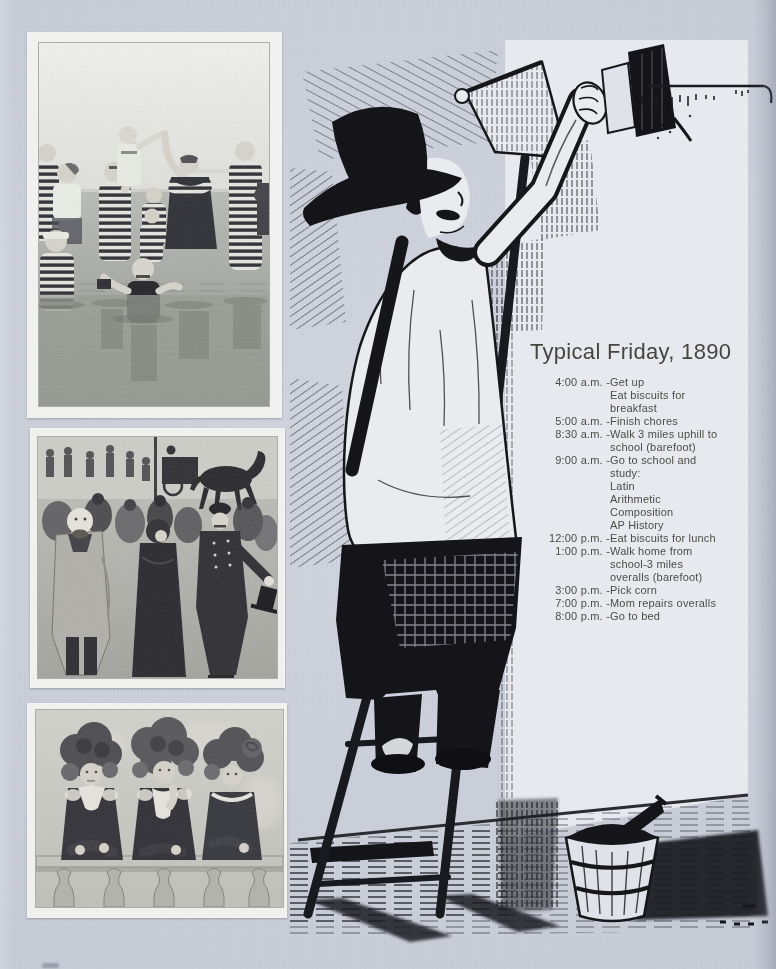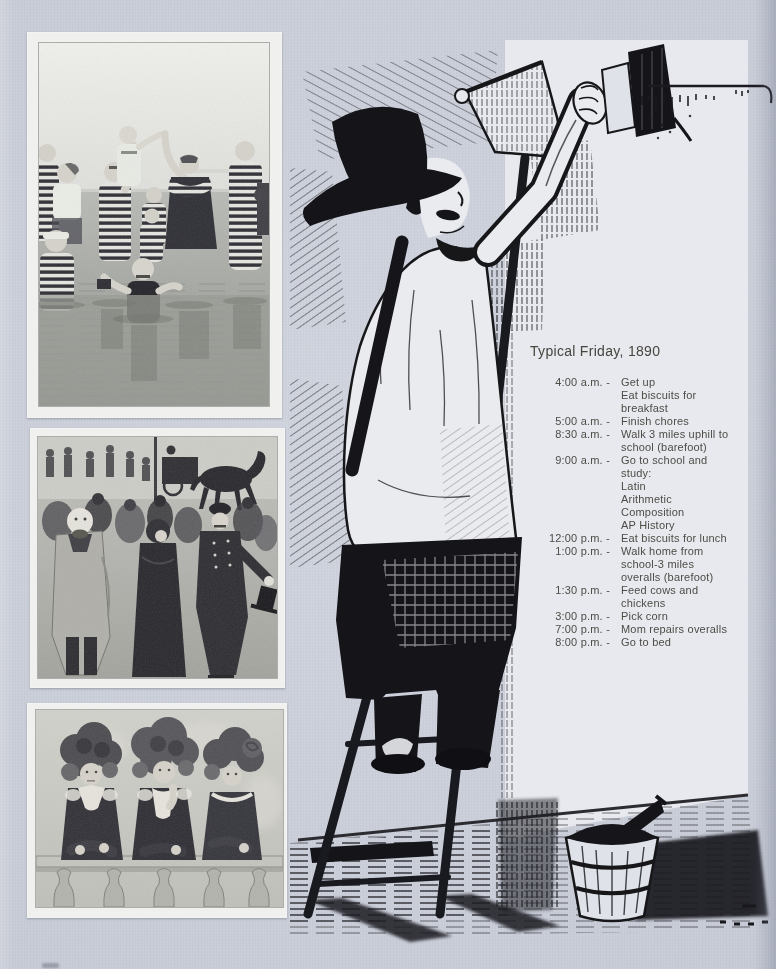--- a/index.html
+++ b/index.html
@@ -32,23 +32,23 @@
   #frame-street{left:30px;top:428px;width:255px;height:260px;}
   #frame-street .photo{left:8px;top:9px;width:239px;height:241px;}
   #frame-girls{left:27px;top:703px;width:260px;height:215px;}
   #frame-girls .photo{left:9px;top:7px;width:247px;height:197px;}
 
   .illustration{position:absolute;left:290px;top:0;width:486px;height:969px;}
   .illustration svg{display:block;}
 
   .schedule{position:absolute;left:513px;top:342px;width:244px;z-index:3;
     color:var(--text);font-size:11px;line-height:13px;letter-spacing:.2px;}
-  .schedule .title{font-size:14px;line-height:19px;font-weight:normal;
+  .schedule .title{font-size:22px;line-height:19px;font-weight:normal;
     margin:0 0 15px 17px;letter-spacing:.3px;color:#46453e;}
-  .sched-row{display:flex;align-items:flex-start;gap:11px;}
+  .sched-row{display:flex;align-items:flex-start;}
   .sched-time{flex:none;width:97px;text-align:right;white-space:pre;}
   .sched-act{margin-left:0;}
 </style>
 </head>
 <body>
 
 <div class="page">
 
   <div class="photo-frame" id="frame-beach">
     <div class="photo">
@@ -567,27 +567,20 @@
         </div>
         <div class="sched-row">
           <div class="sched-time">1:00 p.m. -</div>
           <div class="sched-act">
             <div>Walk home from</div>
             <div>school-3 miles</div>
             <div>overalls (barefoot)</div>
           </div>
         </div>
         <div class="sched-row">
-          <div class="sched-time">1:30 p.m. -</div>
-          <div class="sched-act">
-            <div>Feed cows and</div>
-            <div>chickens</div>
-          </div>
-        </div>
-        <div class="sched-row">
           <div class="sched-time">3:00 p.m. -</div>
           <div class="sched-act">
             <div>Pick corn</div>
           </div>
         </div>
         <div class="sched-row">
           <div class="sched-time">7:00 p.m. -</div>
           <div class="sched-act">
             <div>Mom repairs overalls</div>
           </div>

